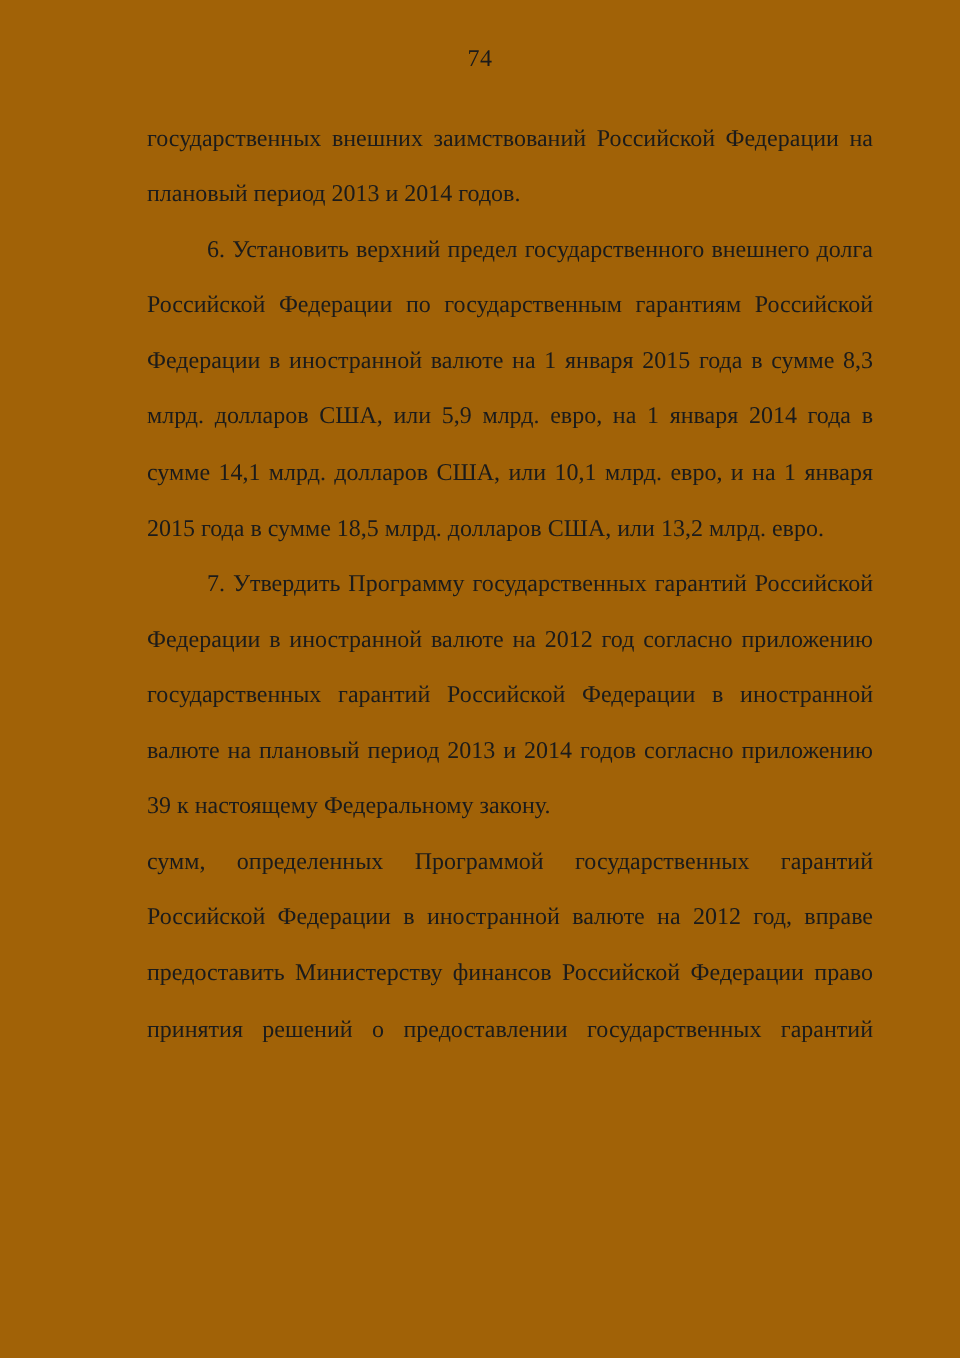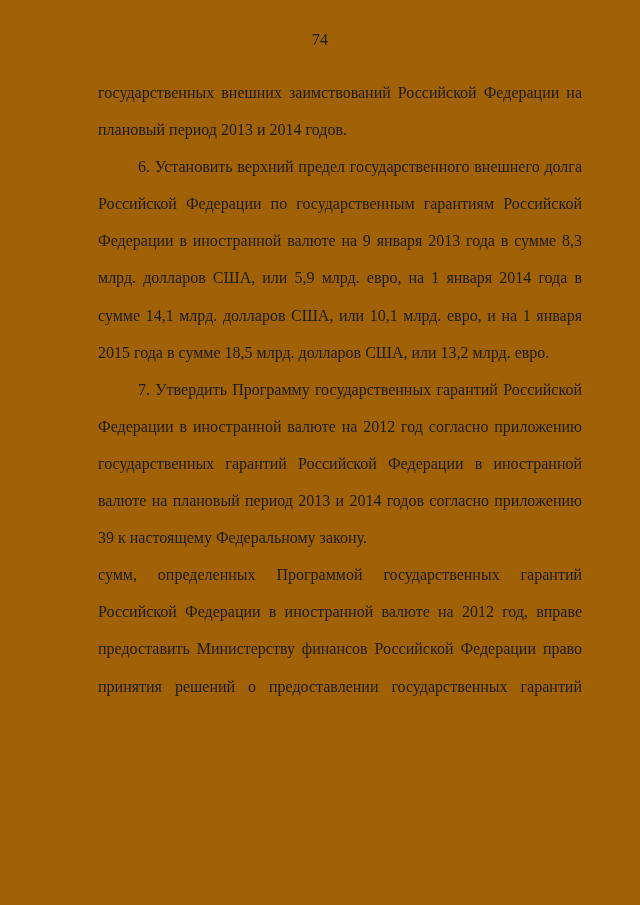--- a/index.html
+++ b/index.html
@@ -48,21 +48,21 @@
 </head>
 <body>
 
 <div class="page">
   <div class="pagenum">74</div>
   <div class="textblock">
     <div class="line">государственных внешних заимствований Российской Федерации на</div>
     <div class="line last">плановый период 2013 и 2014 годов.</div>
     <div class="line indent">6. Установить верхний предел государственного внешнего долга</div>
     <div class="line">Российской Федерации по государственным гарантиям Российской</div>
-    <div class="line">Федерации в иностранной валюте на 9 января 2013 года в сумме 8,3</div>
+    <div class="line">Федерации в иностранной валюте на 1 января 2015 года в сумме 8,3</div>
     <div class="line">млрд. долларов США, или 5,9 млрд. евро, на 1 января 2014 года в</div>
     <div class="line">сумме 14,1 млрд. долларов США, или 10,1 млрд. евро, и на 1 января</div>
     <div class="line last">2015 года в сумме 18,5 млрд. долларов США, или 13,2 млрд. евро.</div>
     <div class="line indent">7. Утвердить Программу государственных гарантий Российской</div>
     <div class="line">Федерации в иностранной валюте на 2012 год согласно приложению</div>
     <div class="line">государственных гарантий Российской Федерации в иностранной</div>
     <div class="line">валюте на плановый период 2013 и 2014 годов согласно приложению</div>
     <div class="line last">39 к настоящему Федеральному закону.</div>
     <div class="line">сумм, определенных Программой государственных гарантий</div>
     <div class="line">Российской Федерации в иностранной валюте на 2012 год, вправе</div>

